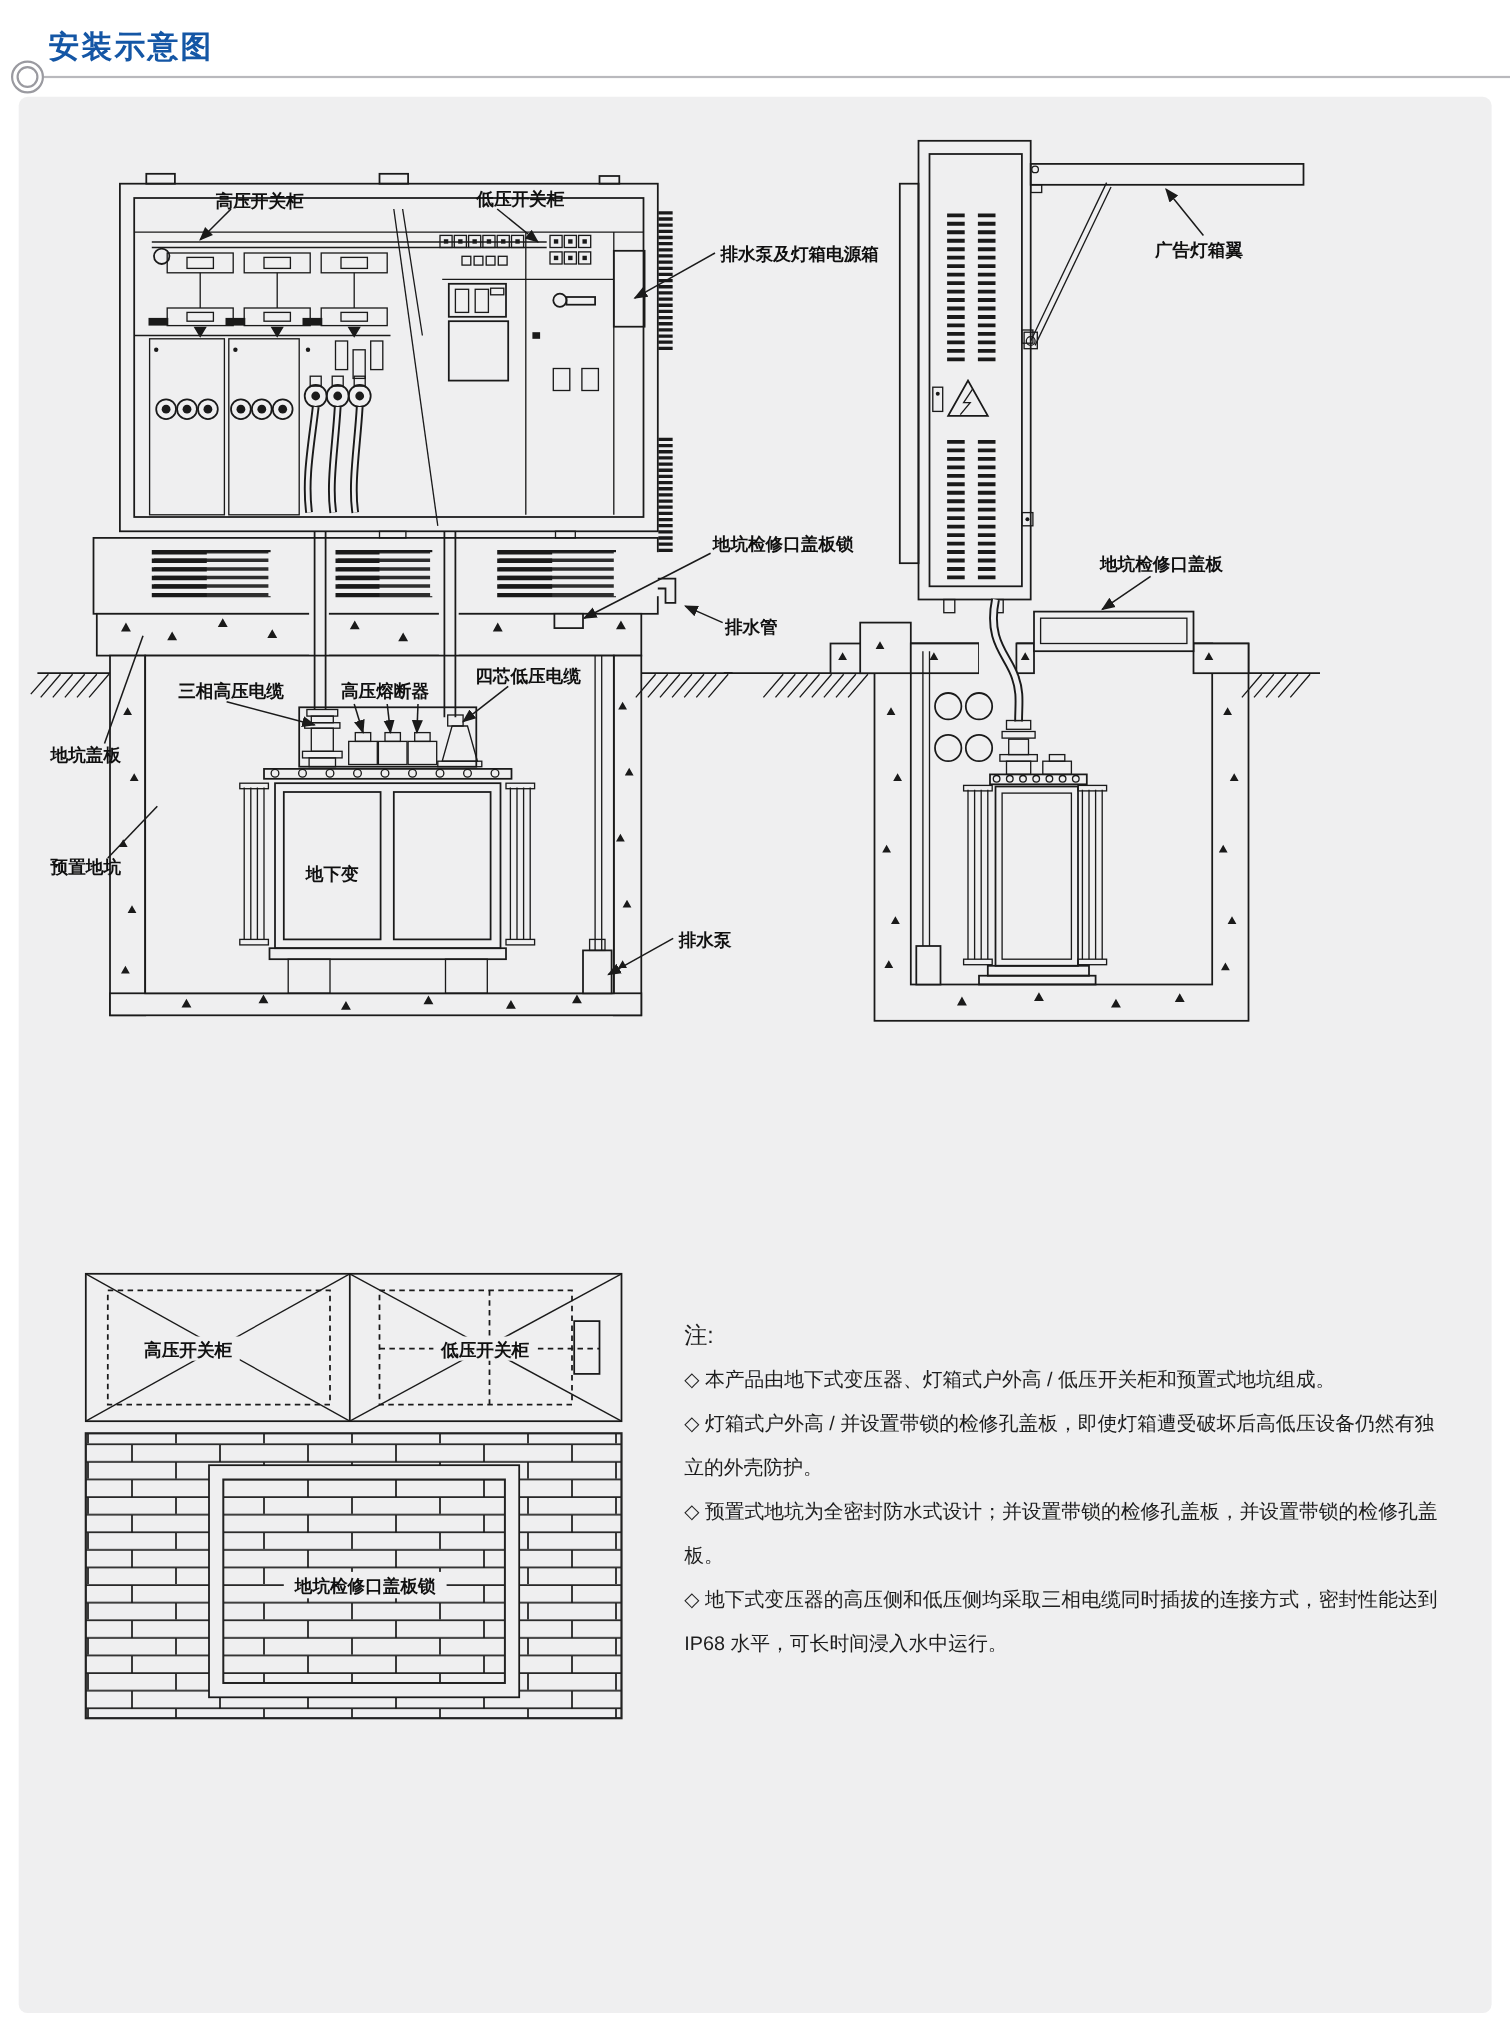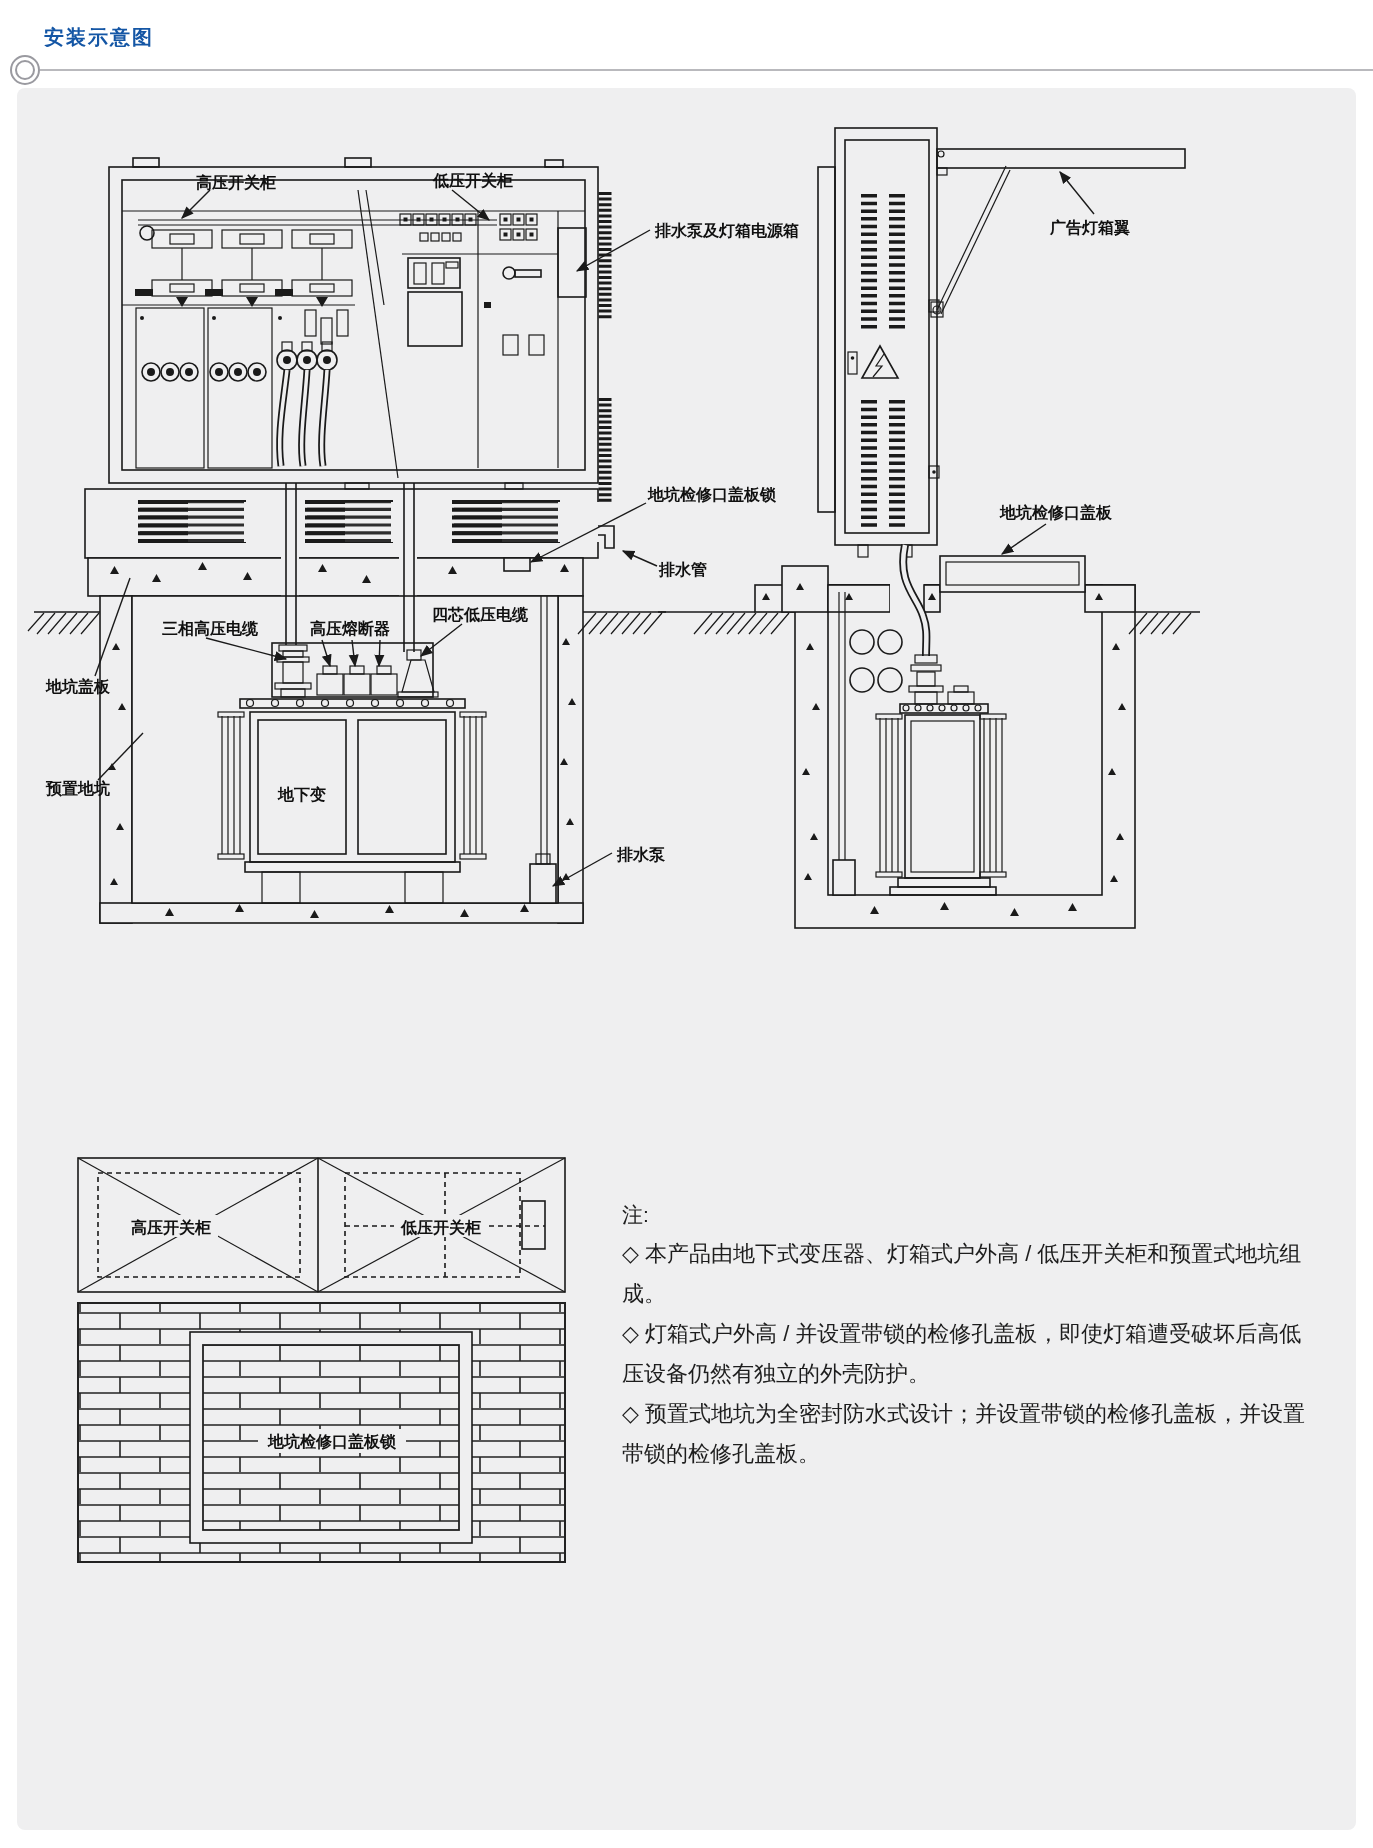--- a/index.html
+++ b/index.html
@@ -1,23 +1,23 @@
 <!DOCTYPE html>
 <html><head>
 <meta charset="utf-8">
 <style>
   html,body{margin:0;padding:0;background:#fff;}
   .page{position:relative;width:1373px;height:1848px;background:#ffffff;overflow:hidden;
         font-family:"Liberation Sans","DejaVu Sans",sans-serif;}
-  .hdr-title{position:absolute;left:44px;top:24px;font-size:20px;font-weight:bold;color:#1456a5;letter-spacing:2px;}
+  .hdr-title{position:absolute;left:44px;top:24px;font-size:28px;font-weight:bold;color:#1456a5;letter-spacing:2px;}
   .hdr-rule{position:absolute;left:40px;top:69px;width:1333px;height:0;border-top:2px solid #b9b9bd;}
   .hdr-ring{position:absolute;left:8px;top:53px;width:34px;height:34px;}
   .diagram-svg{position:absolute;left:0;top:0;z-index:1;}
   .notes{position:absolute;left:622px;top:1196px;width:692px;z-index:2;color:#1d1d1d;}
-  .notes p{margin:0;font-size:22px;line-height:40px;}
+  .notes p{margin:0;font-size:18px;line-height:40px;}
   .notes .nh{font-size:21px;line-height:38px;}
   .d{fill:none;stroke:#1a1a1a;stroke-width:1.6;}
   .dt{fill:none;stroke:#1a1a1a;stroke-width:1.2;}
   .fl{fill:#1a1a1a;stroke:none;}
   .gy{fill:#efeff0;stroke:none;}
   .gys{fill:#efeff0;stroke:#1a1a1a;stroke-width:1.6;}
   .ld{fill:none;stroke:#1a1a1a;stroke-width:1.4;}
   .lb{font-family:"Liberation Sans","DejaVu Sans",sans-serif;font-size:16px;font-weight:bold;fill:#101010;}
   .lbm{text-anchor:middle;}
 </style>
@@ -401,15 +401,16 @@
       <rect class="gy" x="258" y="1429" width="148" height="24"></rect>
       <text class="lb lbm" x="332" y="1447">地坑检修口盖板锁</text>
     </g>
   </svg>
 
   <div class="notes">
     <p class="nh">注:</p>
     <p>◇ 本产品由地下式变压器、灯箱式户外高 / 低压开关柜和预置式地坑组成。</p>
     <p>◇ 灯箱式户外高 / 并设置带锁的检修孔盖板，即使灯箱遭受破坏后高低压设备仍然有独立的外壳防护。</p>
     <p>◇ 预置式地坑为全密封防水式设计；并设置带锁的检修孔盖板，并设置带锁的检修孔盖板。</p>
+    <p>◇ 地下式变压器的高压侧和低压侧均采取三相电缆同时插拔的连接方式，密封性能达到 IP68 水平，可长时间浸入水中运行。</p>
   </div>
 
 </div>
 
 </body></html>

